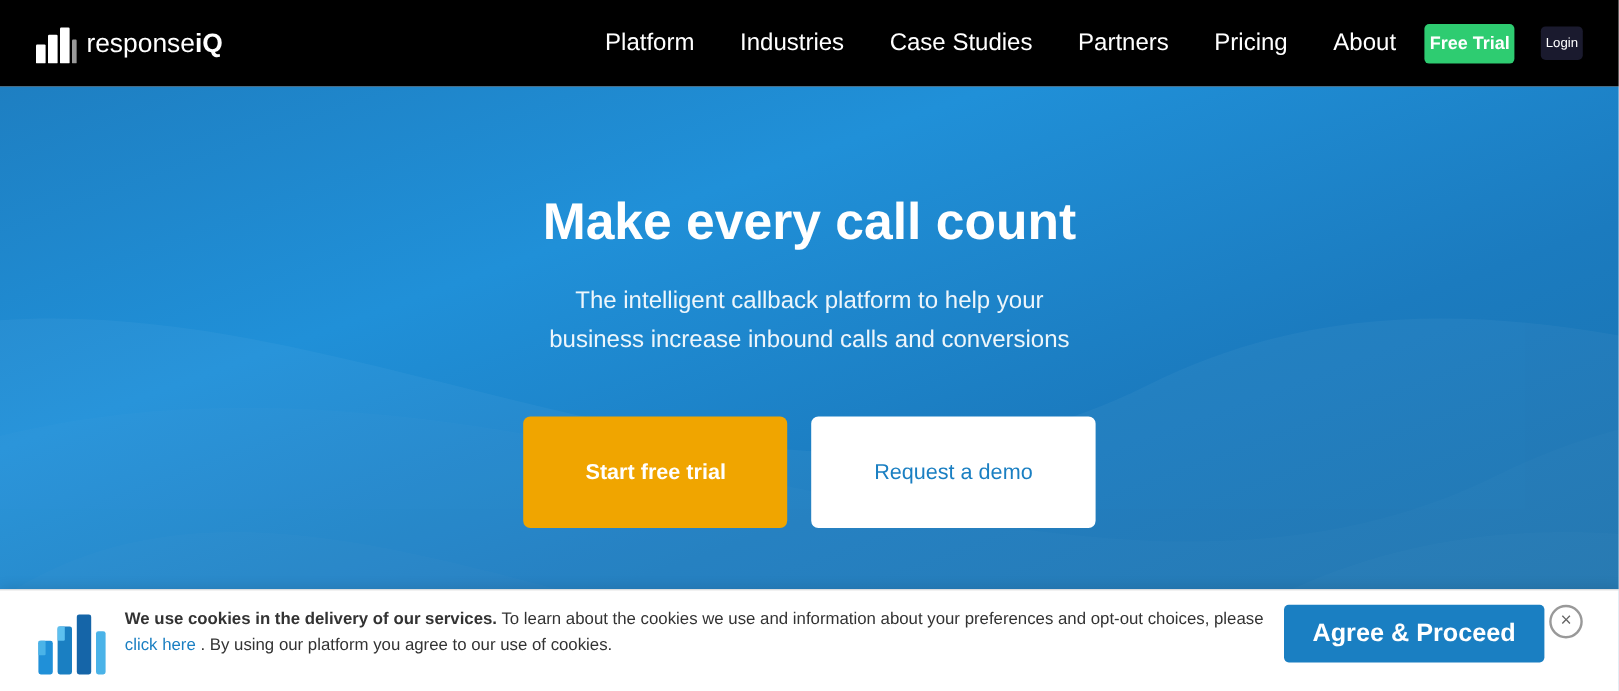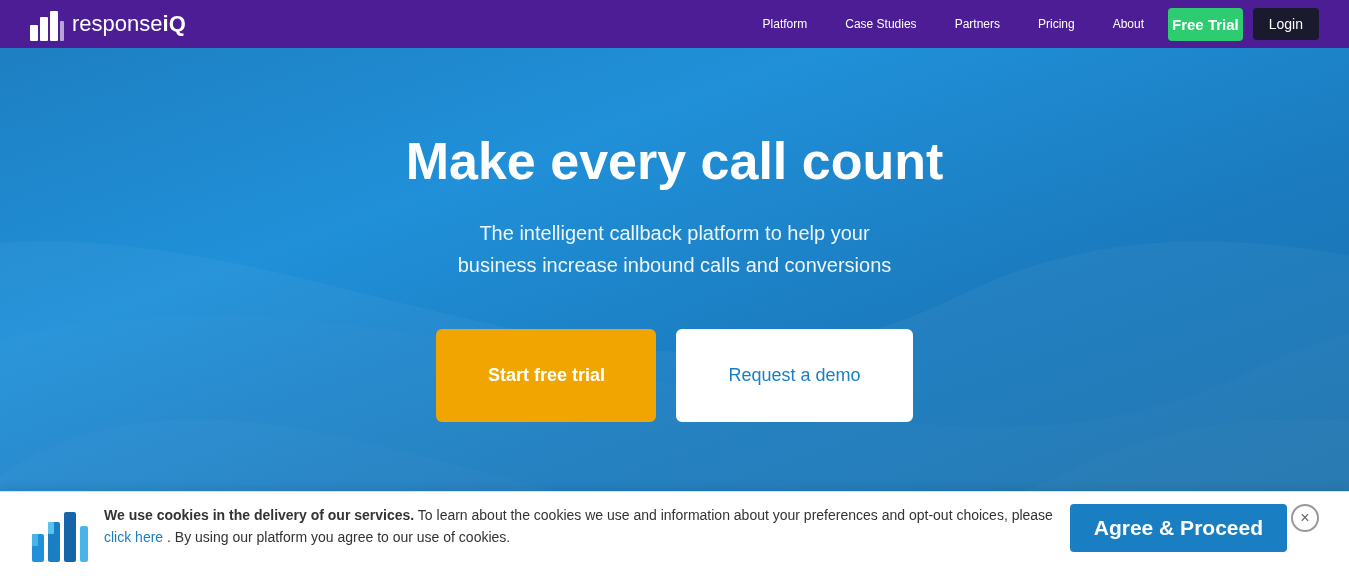--- a/index.html
+++ b/index.html
@@ -1,24 +1,24 @@
 <!DOCTYPE html>
 <html><head>
   <meta charset="utf-8">
   <style>
     * { margin: 0; padding: 0; box-sizing: border-box; }
     body { font-family: Arial, sans-serif; overflow-x: hidden; width: 1349px; }
 
     
     .navbar {
-      background-color: #4c1d95;
+      background-color: #000000;
       display: flex;
       align-items: center;
       padding: 0 30px;
-      height: 48px;
+      height: 72px;
       position: relative;
       z-index: 10;
     }
     .logo {
       display: flex;
       align-items: center;
       gap: 8px;
       color: white;
       font-size: 22px;
       font-weight: 400;
@@ -30,41 +30,42 @@
       gap: 2px;
     }
     .nav-links {
       display: flex;
       align-items: center;
       gap: 10px;
     }
     .nav-link {
       color: white;
       text-decoration: none;
-      font-size: 12px;
+      font-size: 20px;
       padding: 8px 14px;
     }
     .nav-btn-trial {
       background-color: #2ecc71;
       color: white;
       border: none;
       padding: 8px 4px;
       border-radius: 4px;
       font-size: 15px;
       cursor: pointer;
       font-weight: bold;
     }
     .nav-btn-login {
       background-color: #1a1a2e;
       color: white;
       border: none;
-      padding: 8px 16px;
+      padding: 8px 4px;
       border-radius: 4px;
-      font-size: 14px;
-      cursor: pointer;
+      font-size: 11px;
+      cursor: pointer;
+      margin-left: 12px;
     }
 
     
     .hero {
       background: linear-gradient(160deg, #1e7fc2 0%, #2090d8 30%, #1b7bbf 60%, #1a6fa8 100%);
       min-height: 516px;
       position: relative;
       display: flex;
       flex-direction: column;
       align-items: center;
@@ -88,21 +89,21 @@
     .wave3 { bottom: -30px; left: -100px; opacity: 0.2; }
 
     .hero-content {
       position: relative;
       z-index: 2;
       text-align: center;
       max-width: 800px;
     }
     .hero-title {
       color: white;
-      font-size: 52px;
+      font-size: 43px;
       font-weight: 700;
       margin-bottom: 24px;
       line-height: 1.2;
     }
     .hero-subtitle {
       color: rgba(255,255,255,0.92);
       font-size: 20px;
       line-height: 1.6;
       margin-bottom: 48px;
     }
@@ -214,20 +215,21 @@
         <rect x="30" y="14" width="4" height="20" fill="rgba(255,255,255,0.6)" rx="1"></rect>
       </svg>
     </div>
     <span>
       <span>response</span><strong>iQ</strong>
     </span>
   </a>
 
   <div class="nav-links">
     <a class="nav-link" href="#">Platform</a>
+    <a class="nav-link" href="#">Industries</a>
     <a class="nav-link" href="#">Case Studies</a>
     <a class="nav-link" href="#">Partners</a>
     <a class="nav-link" href="#">Pricing</a>
     <a class="nav-link" href="#">About</a>
     <button class="nav-btn-trial">Free Trial</button>
     <button class="nav-btn-login">Login</button>
   </div>
 </nav>
 
 <section class="hero">

